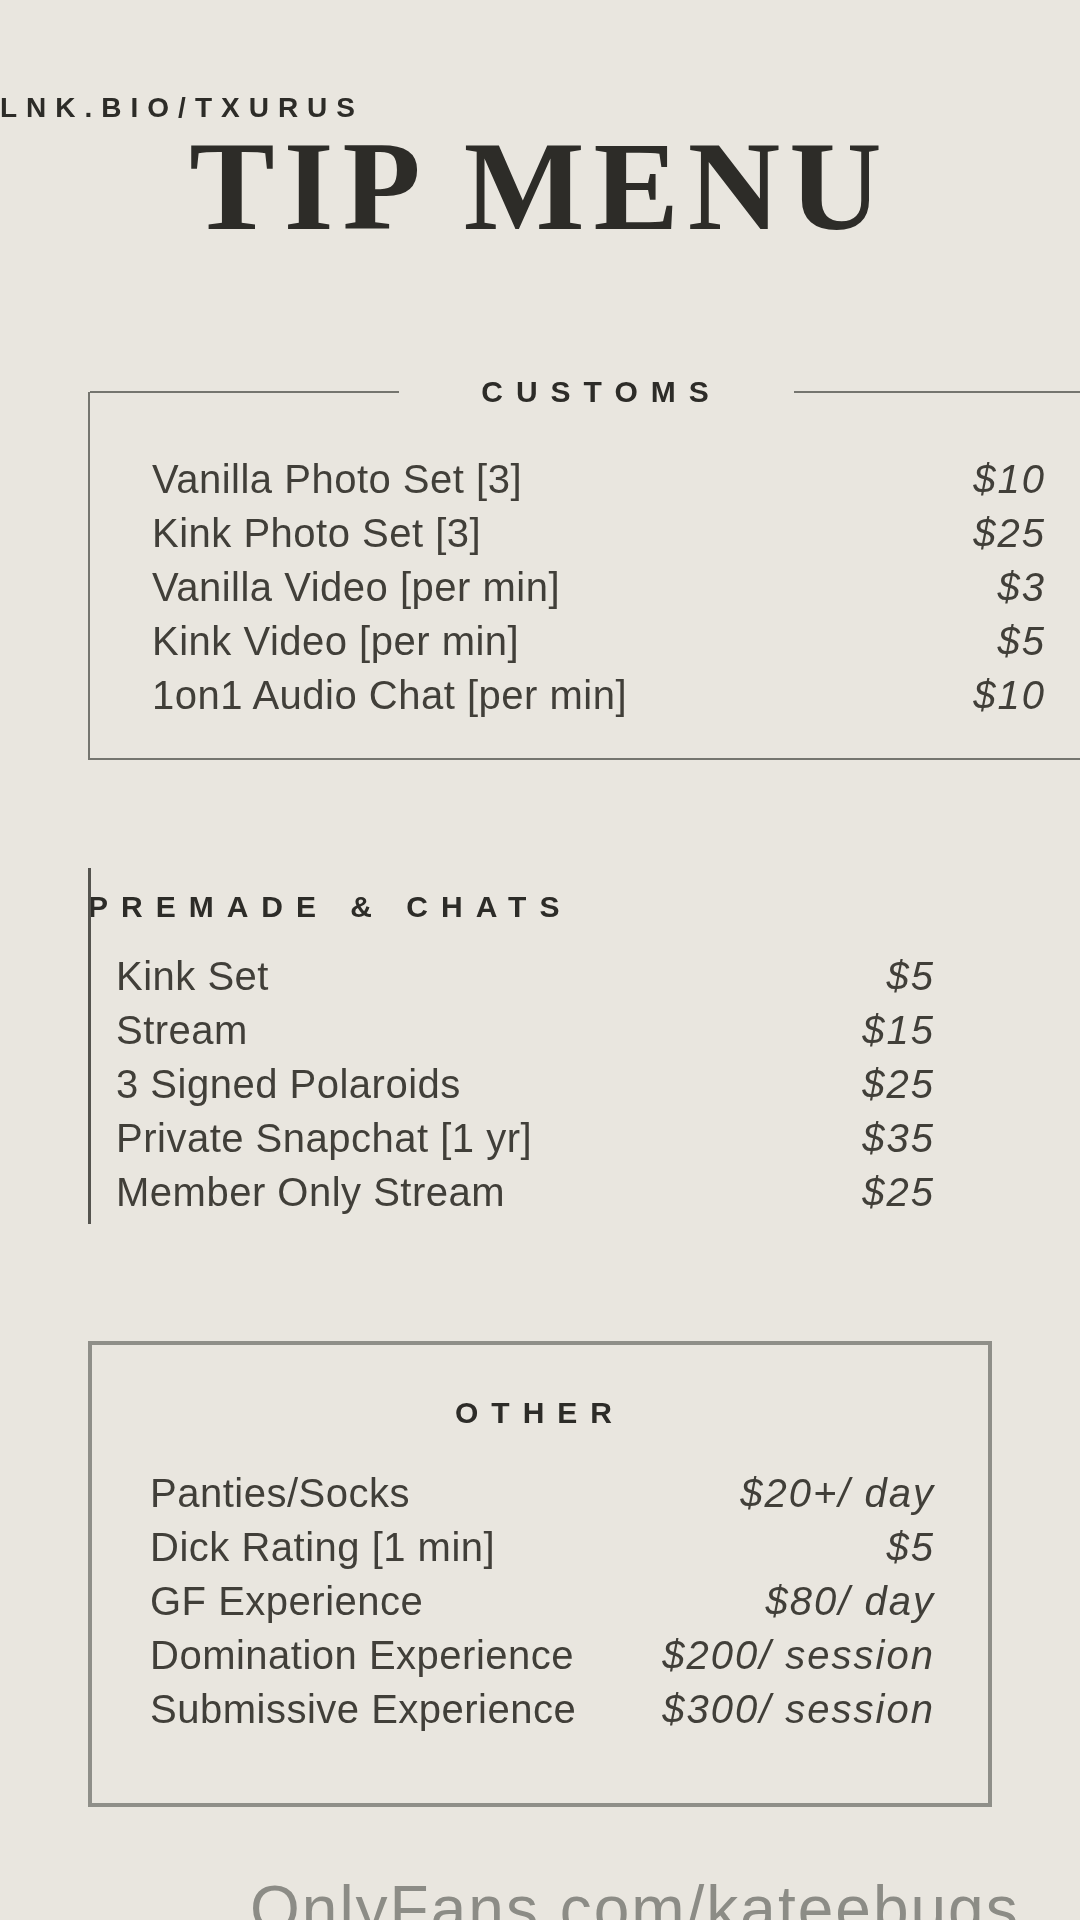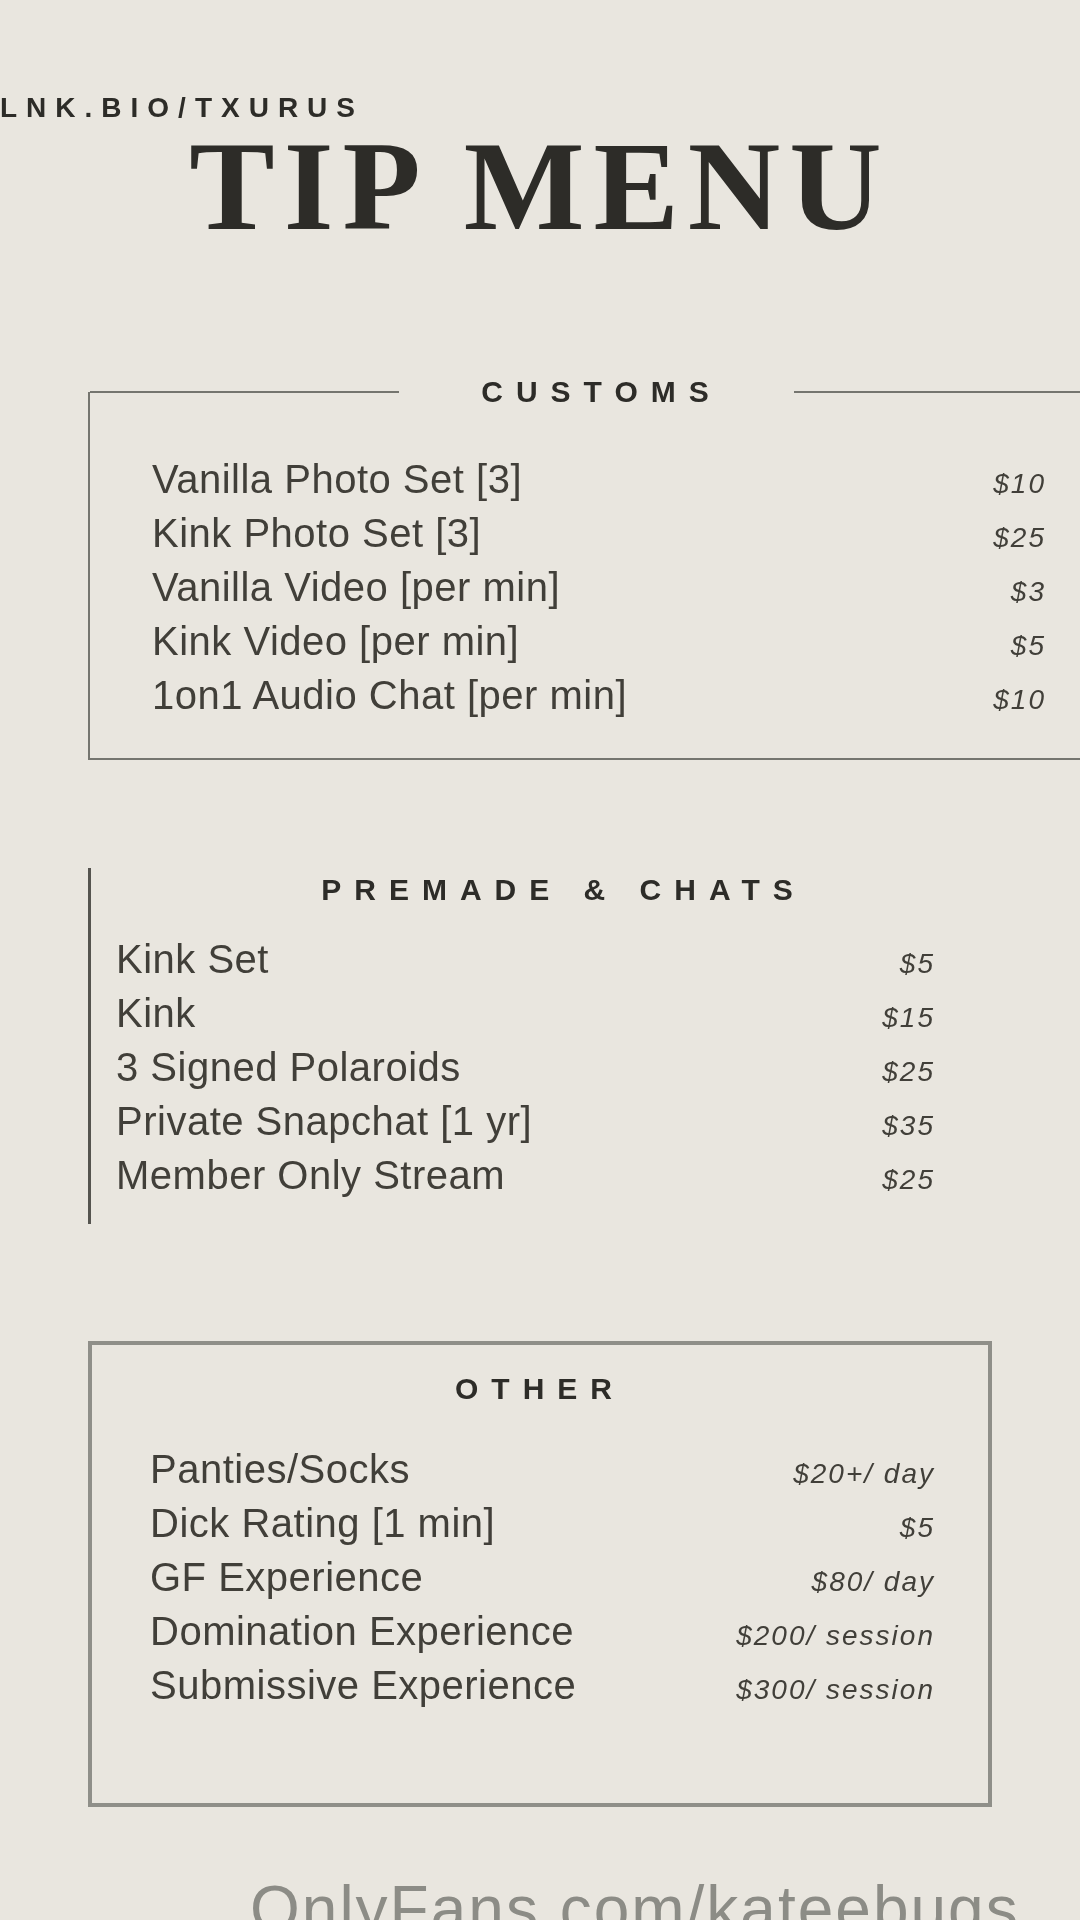--- a/index.html
+++ b/index.html
@@ -44,21 +44,21 @@
   .rows{display:block;}
   .row{
     display:flex;justify-content:space-between;align-items:baseline;
     height:54px;line-height:54px;
   }
   .row .label{
     font-size:40px;font-weight:300;letter-spacing:0.5px;
     color:var(--item);white-space:nowrap;
   }
   .row .price{
-    font-size:28px;font-weight:300;font-style:italic;letter-spacing:2px;
+    font-size:40px;font-weight:300;font-style:italic;letter-spacing:2px;
     color:var(--item);white-space:nowrap;
   }
 
   
   .box-customs{
     position:absolute;left:88px;top:392px;width:1017px;height:368px;
     border:2px solid var(--rule-thin);border-top:none;
   }
   .legend-row{
     position:absolute;top:0;left:0;right:0;
@@ -71,31 +71,31 @@
 
   
   .sec-premade{
     position:absolute;left:88px;top:868px;width:904px;height:356px;
   }
   .vrule{
     position:absolute;left:0;top:0;width:3px;height:100%;
     background:#55544f;
   }
   .sec-premade .section-title{
-    display:block;text-align:center;margin-top:5px;padding-left:47px;
+    display:block;text-align:left;margin-top:22px;
   }
   .sec-premade .rows{margin-top:25px;padding:0 57px 0 28px;}
 
   
   .box-other{
     position:absolute;left:88px;top:1341px;width:904px;height:466px;
     border:4px solid var(--rule-thick);
   }
   .box-other .section-title{
-    display:block;text-align:center;margin-top:27px;
+    display:block;text-align:center;margin-top:51px;
   }
   .box-other .rows{margin-top:36px;padding:0 53px 0 58px;}
 
   
   .watermark{
     position:absolute;left:250px;top:1872px;
     font-size:64px;font-weight:400;letter-spacing:2px;
     color:var(--watermark);
     white-space:nowrap;
     z-index:5;
@@ -142,21 +142,21 @@
 
   <section class="sec-premade">
     <span class="vrule"></span>
     <div class="section-title">PREMADE &amp; CHATS</div>
     <div class="rows">
         <div class="row">
           <span class="label">Kink Set</span>
           <span class="price">$5</span>
         </div>
         <div class="row">
-          <span class="label">Kink</span>
+          <span class="label">Stream</span>
           <span class="price">$15</span>
         </div>
         <div class="row">
           <span class="label">3 Signed Polaroids</span>
           <span class="price">$25</span>
         </div>
         <div class="row">
           <span class="label">Private Snapchat [1 yr]</span>
           <span class="price">$35</span>
         </div>

